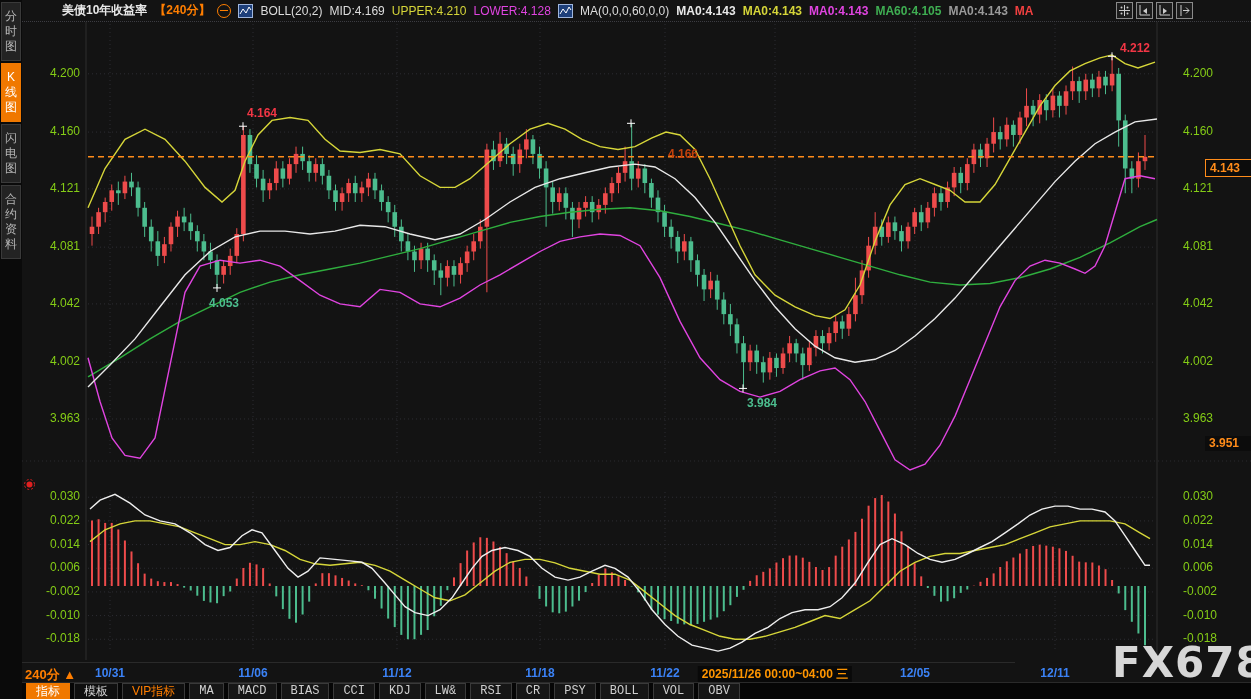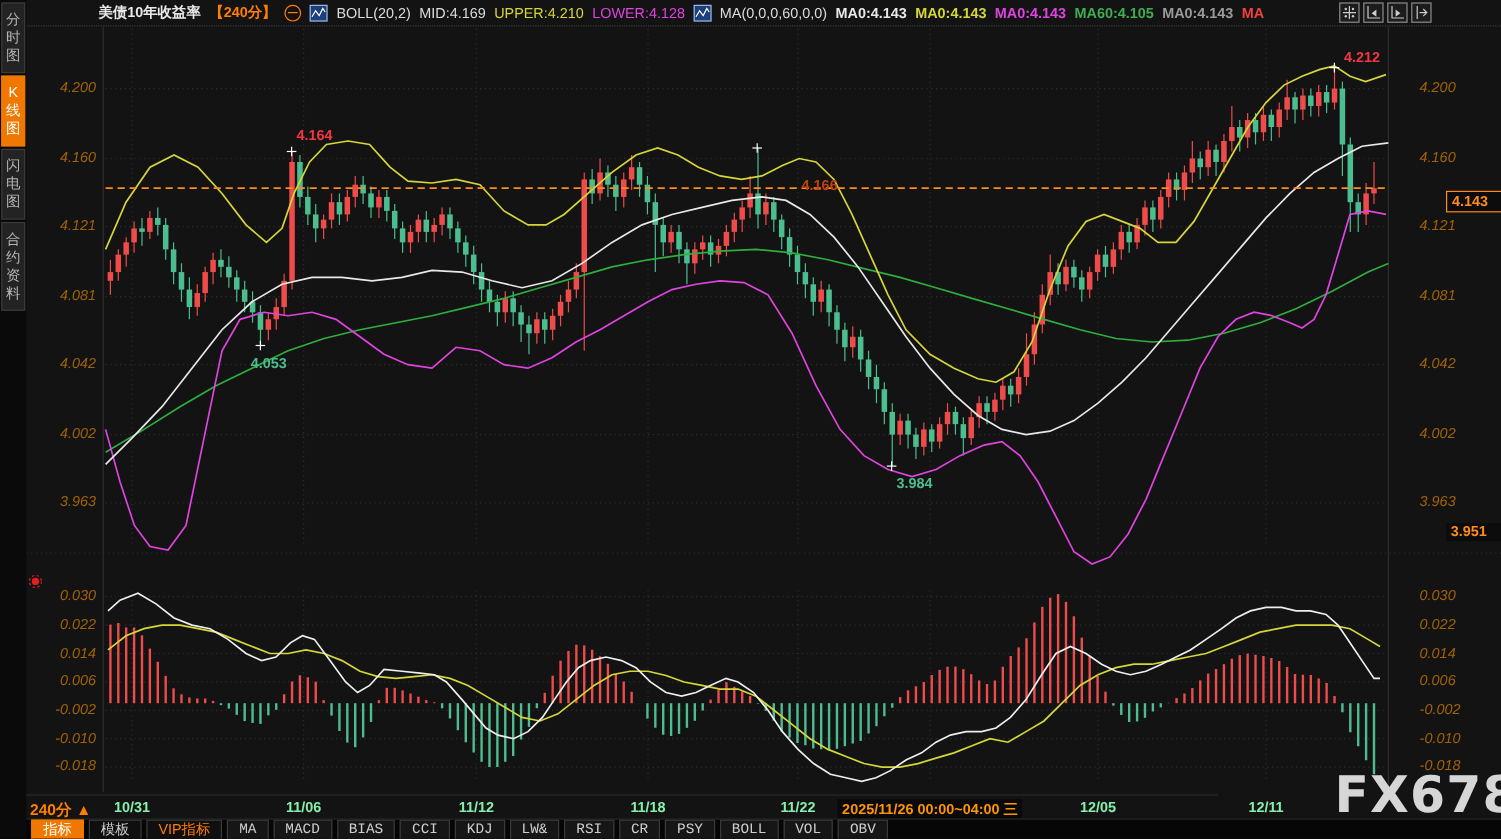--- a/index.html
+++ b/index.html
@@ -7,60 +7,60 @@
        font-family:"Liberation Sans",sans-serif;-webkit-font-smoothing:antialiased;}
   
   #sidebar{position:absolute;left:0;top:0;width:22px;height:699px;background:#0a0a0a;z-index:30;}
   .side-tab{width:20px;margin:2px 0 0 1px;padding:6px 0;background:#232323;border:1px solid #3a3a3a;
             color:#b5b5b5;font-size:12px;line-height:15px;text-align:center;cursor:pointer;
             display:flex;flex-direction:column;align-items:center;box-sizing:border-box;}
   .side-tab.active{background:#f07800;color:#fff;border-color:#f07800;}
   
   #topbar{position:absolute;left:22px;top:0;width:1229px;height:22px;background:#131313;
           border-bottom:1px dotted #3c3c42;display:flex;align-items:center;font-size:12px;
-          white-space:nowrap;z-index:20;padding-left:60px;box-sizing:border-box;}
+          white-space:nowrap;z-index:20;padding-left:40px;box-sizing:border-box;}
   #topbar span{margin-right:7px;}
   .t-white{color:#e8e8e8;font-weight:bold;}
   .t-orange{color:#ff7e00;font-weight:bold;}
   .t-plain{color:#dcdcdc;}
   .t-yellow{color:#d6d639;}
   .t-magenta{color:#e044e0;}
   .minus-icon{display:inline-block;width:12px;height:12px;border:1px solid #ff7e00;border-radius:50%;
               position:relative;vertical-align:-2px;cursor:pointer;}
   .minus-icon::after{content:"";position:absolute;left:2px;right:2px;top:5px;height:1px;background:#ff7e00;}
   .mini-chart-icon{display:inline-block;width:13px;height:12px;background:#1d3f7a;border:1px solid #9fb6dd;
               position:relative;vertical-align:-2px;cursor:pointer;overflow:hidden;}
   .mini-chart-icon svg{position:absolute;left:0;top:0;}
   #topbar-icons{position:absolute;right:58px;top:2px;display:flex;gap:3px;z-index:25;}
   .tb-icon{width:15px;height:15px;border:1px solid #8a8a8a;background:#1c1c1c;color:#cfcfcf;
            display:flex;align-items:center;justify-content:center;cursor:pointer;}
   
   #chart{position:absolute;left:0;top:0;z-index:5;}
   
-  .ylab{position:absolute;font-size:12px;color:#a16207;z-index:10;font-style:italic;}
+  .ylab{position:absolute;font-size:12px;color:#84cc16;z-index:10;}
   .ylab.left{width:58px;text-align:right;left:22px;}
   .ylab.right{left:1183px;text-align:left;}
   
   #price-badge{position:absolute;left:1205px;width:45px;height:16px;border:1px solid #ff8c1a;
                background:#0c0c0c;color:#ff8c1a;font-size:12px;font-weight:bold;line-height:16px;
                padding-left:4px;z-index:12;}
   #min-badge{position:absolute;left:1205px;width:49px;height:15px;background:#0c0c0c;color:#ff8c1a;
              font-size:12px;font-weight:bold;line-height:15px;padding-left:4px;z-index:12;}
   
   #macd-header{position:absolute;left:92px;top:472px;font-size:12px;z-index:10;white-space:nowrap;}
   #macd-header span{margin-right:8px;}
   
   #alarm-icon{position:absolute;left:21px;top:476px;width:17px;height:17px;z-index:12;cursor:pointer;}
   
   .anno{position:absolute;font-size:12px;font-weight:bold;z-index:11;}
   
   #date-row{position:absolute;left:0px;top:662px;width:1015px;height:20px;background:#131313;
             border-top:1px solid #2a2a2a;z-index:8;}
   #period-label{position:absolute;left:25px;top:3px;color:#ff7e00;font-size:13px;font-weight:bold;cursor:pointer;}
-  .dlab{position:absolute;top:3px;color:#86efac;font-size:12px;font-weight:bold;transform:translateX(-50%);}
+  .dlab{position:absolute;top:3px;color:#3b82f6;font-size:12px;font-weight:bold;transform:translateX(-50%);}
   .dlab.hl{color:#ff9500;background:#090909;padding:0 4px;transform:translateX(-50%);}
   
   #footer{position:absolute;left:0;top:682px;width:1251px;height:17px;background:#060606;
           border-top:1px solid #2a2a2a;display:flex;align-items:center;z-index:9;}
   #footer .corner{width:18px;height:13px;background:#5a1414;margin:0 6px 0 2px;}
   .f-btn{font-size:12px;color:#cfcfcf;background:#161616;border:1px solid #3a3a3a;padding:0 9px;
          height:15px;line-height:14px;margin-right:4px;cursor:pointer;font-family:"Liberation Mono",monospace;}
   .f-btn.active{background:#f07800;color:#fff;border-color:#f07800;font-family:"Liberation Sans",sans-serif;}
   .f-btn.vip{color:#ff7e00;background:#0f0f0f;font-family:"Liberation Sans",sans-serif;}
   .f-btn.plain{background:#0f0f0f;font-family:Liberation Sans, sans-serif;}

